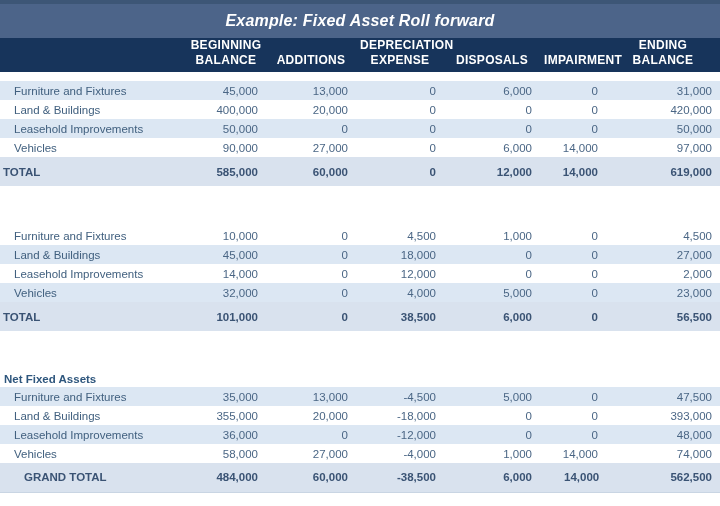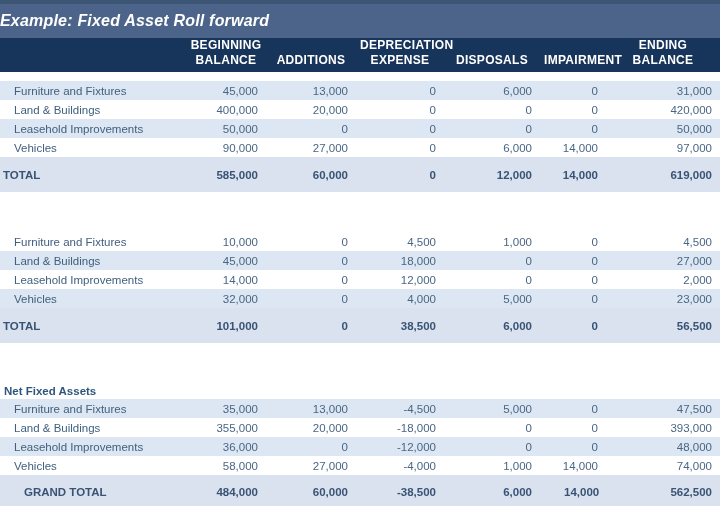--- a/index.html
+++ b/index.html
@@ -13,21 +13,21 @@
     --section-text:#2e567d;
     --total-text:#3a5374;
   }
   *{box-sizing:border-box;margin:0;padding:0;}
   html,body{width:720px;height:506px;overflow:hidden;background:#ffffff;
     font-family:"Liberation Sans","DejaVu Sans",sans-serif;}
   .sheet{width:720px;height:506px;background:#ffffff;}
   .title-strip{height:4px;background:var(--title-strip);}
   .title-bar{
     height:34px;line-height:34px;background:var(--title-bg);
-    color:#ffffff;text-align:left;font-size:16px;font-weight:bold;font-style:italic;
+    color:#ffffff;text-align:center;font-size:16px;font-weight:bold;font-style:italic;
     letter-spacing:.2px;
   }
   table{width:720px;border-collapse:collapse;table-layout:fixed;}
   col.c-label{width:186px;}
   col.c-beg{width:80px;}
   col.c-add{width:90px;}
   col.c-dep{width:88px;}
   col.c-disp{width:96px;}
   col.c-imp{width:66px;}
   col.c-end{width:114px;}
@@ -42,21 +42,21 @@
   tr.spacer-top td{height:9px;background:#ffffff;}
   tr.section-header-row td{
     height:16px;padding-left:4px;color:var(--section-text);
     font-weight:bold;background:#ffffff;
   }
   tr.data-row td{height:19px;color:var(--num-text);}
   tr.data-row td.row-label{padding-left:14px;color:var(--label-text);margin-top:40px;}
   tr.data-row.shade td{background:var(--band);}
   td.num{text-align:right;padding-right:8px;}
   tr.total-row td{
-    height:35px;background:var(--total-band);
+    height:29px;background:var(--total-band);
     font-weight:bold;color:var(--total-text);margin-top:33px;
   }
   tr.total-row td.row-label{padding-left:3px;}
   tr.total-row.grand td{border-bottom:1px solid #c9d5e3;padding-left:24px;}
   tr.gap-row td{height:40px;background:#ffffff;}
 </style>
 </head>
 <body>
 
 <div class="sheet">

